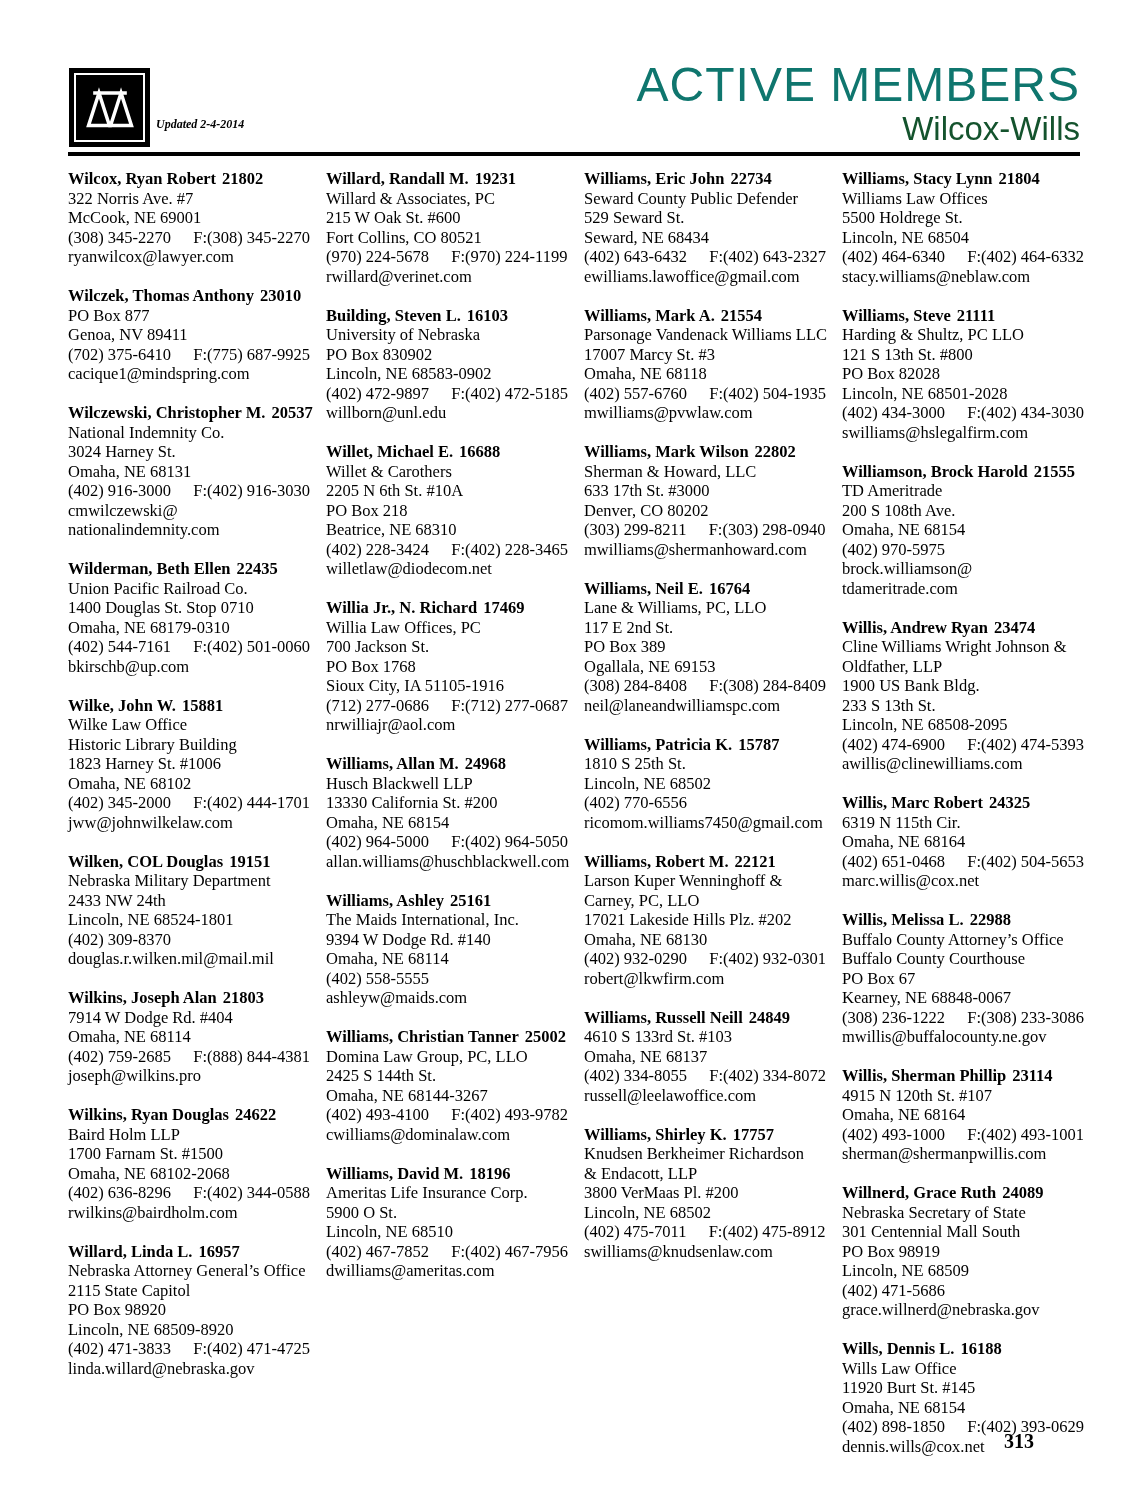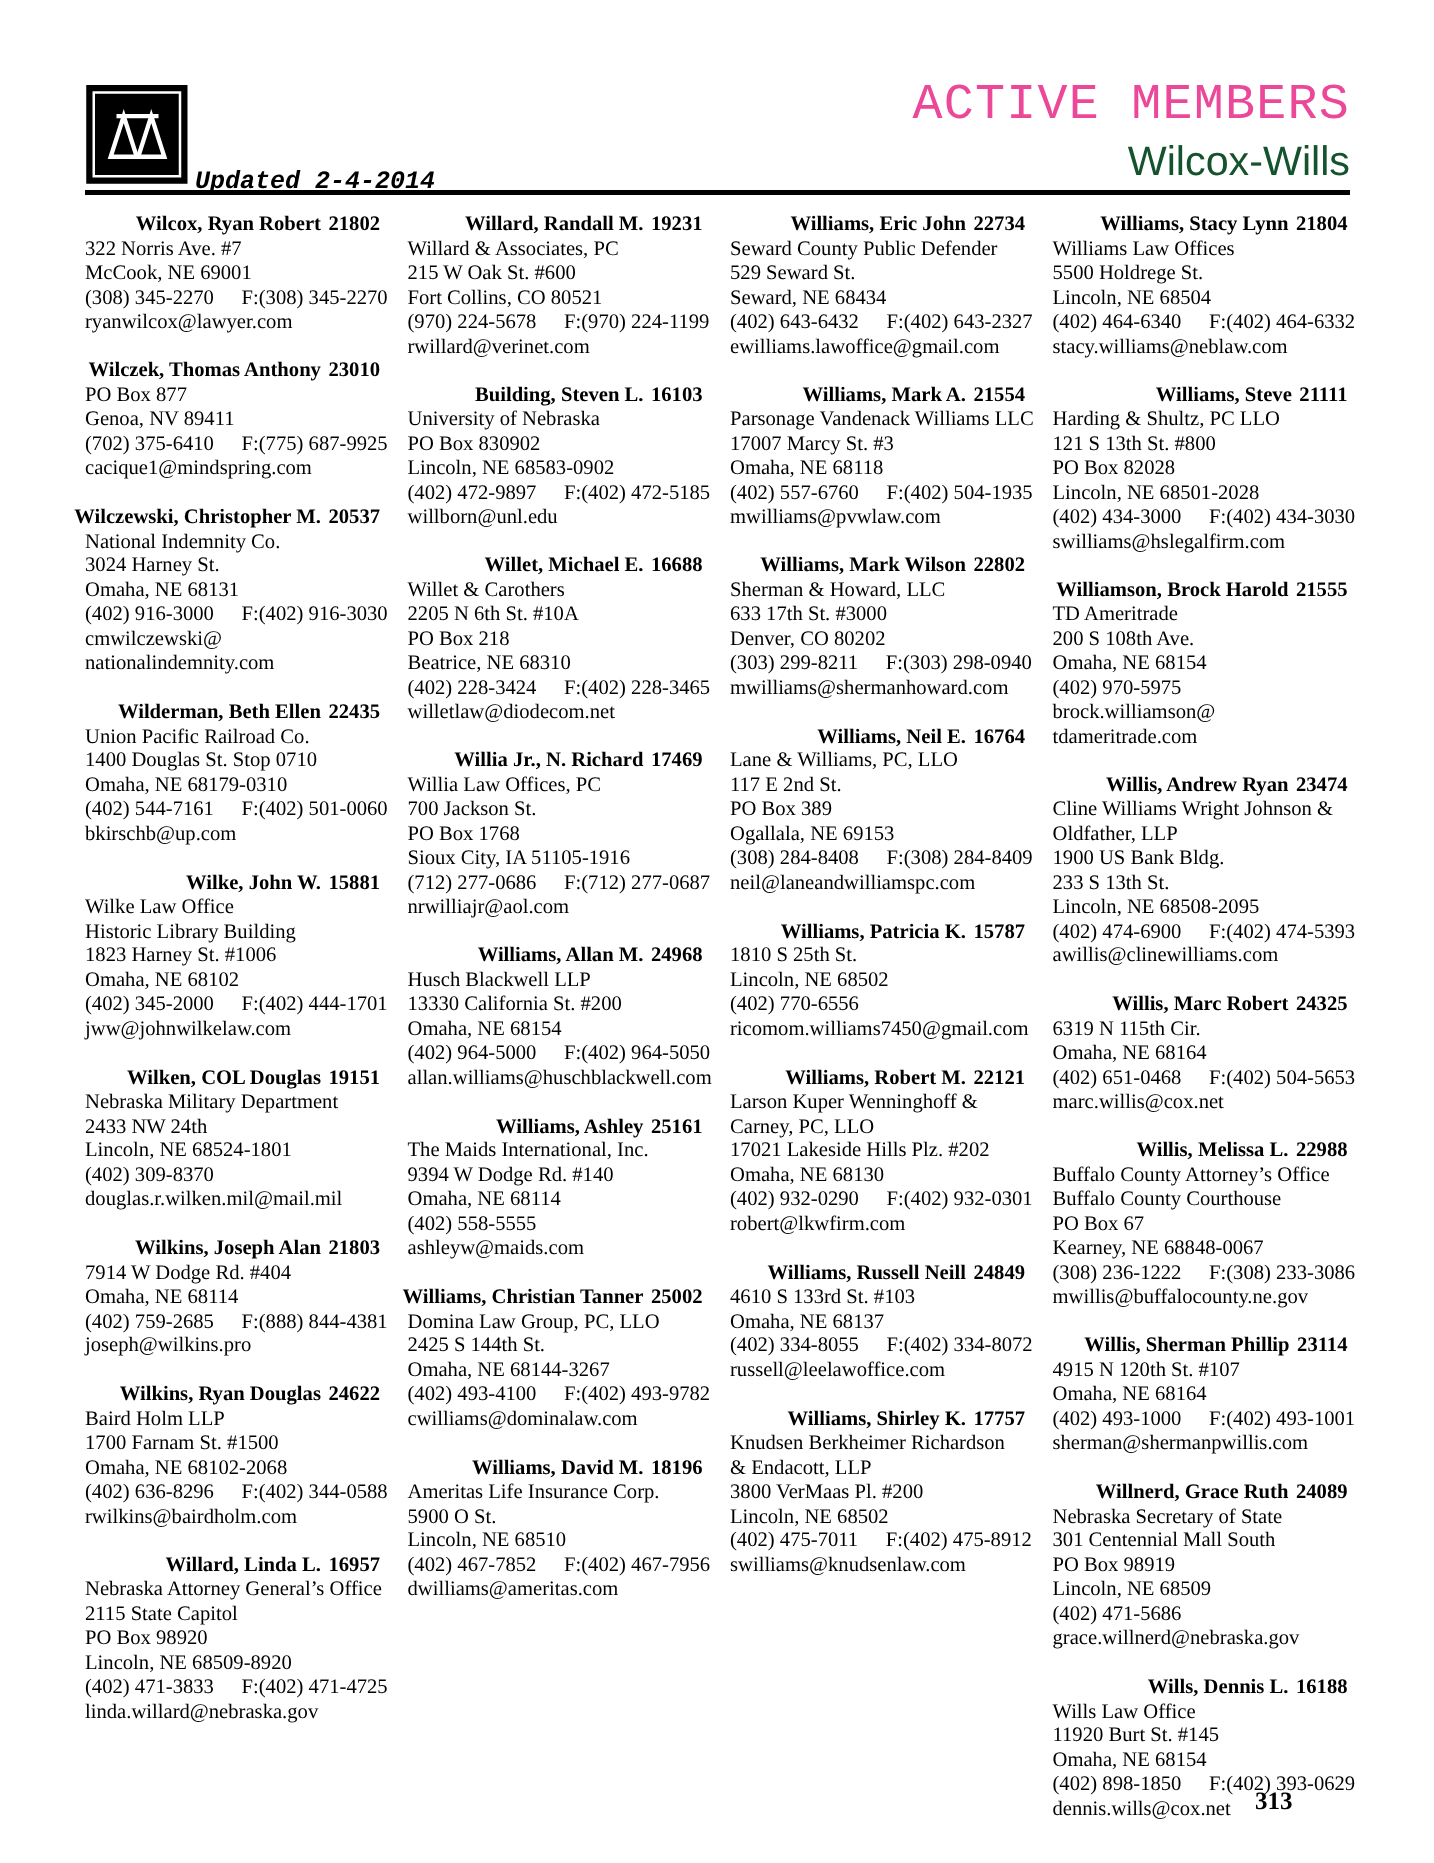--- a/index.html
+++ b/index.html
@@ -11,46 +11,46 @@
   
   .logo {
     position:absolute; left:69px; top:68px; width:81px; height:79px;
     background:#000; box-sizing:border-box; padding:5px;
   }
   .logo-inner {
     width:100%; height:100%; border:2px solid #fff; box-sizing:border-box;
     display:flex; align-items:center; justify-content:center;
   }
   .updated {
-    position:absolute; left:156px; top:134px;
-    font-size:20px; font-style:italic; font-weight:bold;font-family:Liberation Mono, monospace;
+    position:absolute; left:156px; top:117px;
+    font-size:12px; font-style:italic; font-weight:bold;
   }
   .title {
     position:absolute; right:67px; top:57px;
-    font-family:Liberation Mono, monospace;
-    font-size:40px; line-height:56px; color:#ec4899; letter-spacing:1px;
+    font-family:Liberation Sans, sans-serif;
+    font-size:48px; line-height:56px; color:#0f766e; letter-spacing:1px;
     white-space:nowrap;
   }
   .subtitle {
     position:absolute; right:67px; top:111px;
     font-family:"Liberation Sans", sans-serif;
     font-size:33px; line-height:36px; color:#14532d; white-space:nowrap;
   }
   .rule {
     position:absolute; left:68px; top:152px; width:1012px; height:4px; background:#000;
   }
   
   .columns {
     position:absolute; left:68px; top:169px; width:1012px;
     display:flex; gap:22px;
   }
   .col { width:236px; flex:0 0 236px; }
   .entry { margin-bottom:19.5px; }
   .entry-head {
-    display:flex; justify-content:flex-end; align-items:baseline;
+    display:flex; justify-content:flex-start; align-items:baseline;
     font-weight:bold; font-size:16.5px; line-height:19.5px; white-space:nowrap;
   }
   .entry-head .name { margin-right:6px; }
   .line { font-size:16.5px; line-height:19.5px; white-space:nowrap; }
   .phone { font-weight:normal;text-align:center; }
   .fax { font-weight:normal;margin-left:18px; }
   
   .page-number {
     position:absolute; left:1004px; top:1430px;
     font-size:20px; font-weight:bold;text-align:center;

